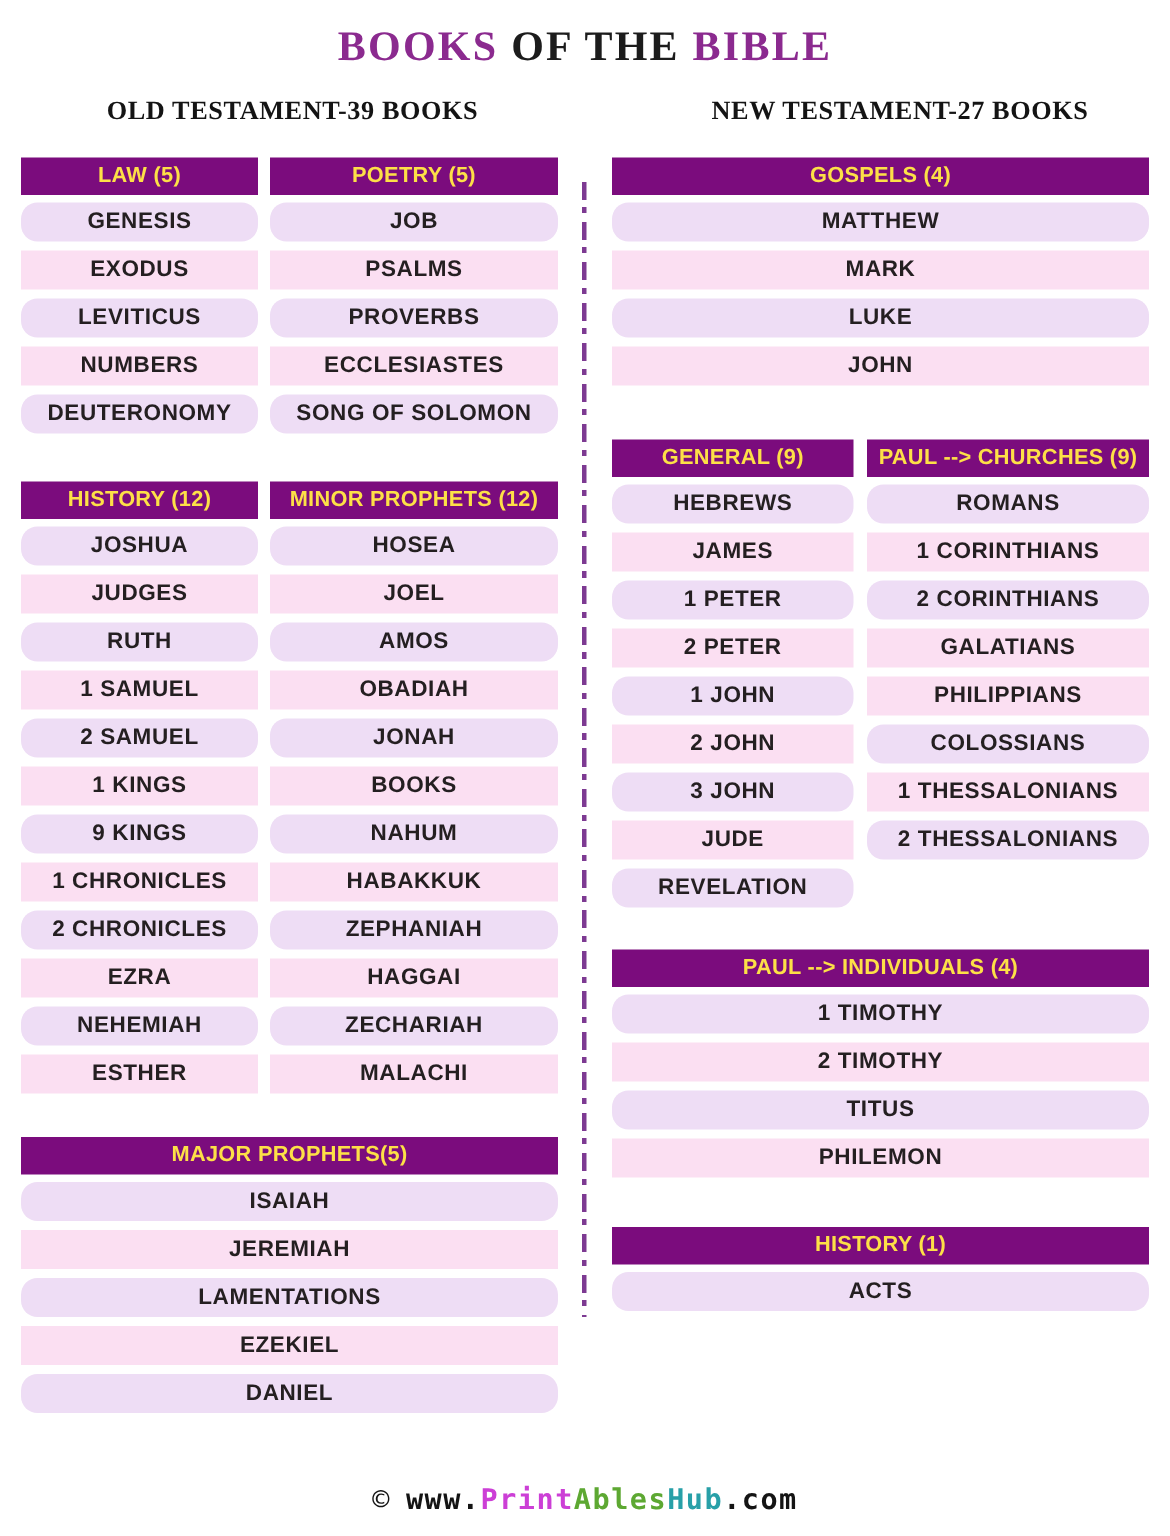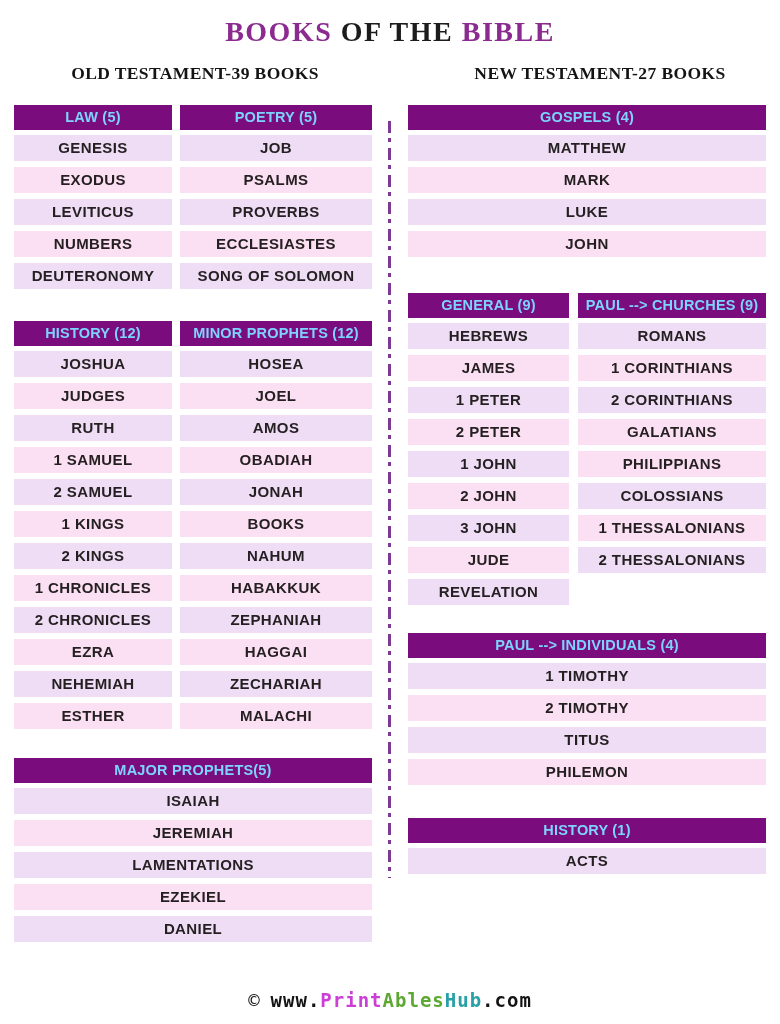--- a/index.html
+++ b/index.html
@@ -70,42 +70,42 @@
   .mt-history { margin-top: 32px; }
   .mt-major { margin-top: 29px; }
   .mt-general { margin-top: 36px; }
   .mt-paul-ind { margin-top: 28px; }
   .mt-nt-history { margin-top: 33px; }
 
   
   .btable .thead {
     height: 25px; line-height: 25px;
     background: var(--header-bg);
-    color: #7dd3fc;
+    color: #fde047;
     font-weight: bold;
     font-size: 14.5px;
     letter-spacing: 0.2px;
     text-align: center;
     margin-bottom: 5px;
     white-space: nowrap;
     overflow: hidden;
   }
   .btable .trow {
     height: 26px; line-height: 26px;
     text-align: center;
     font-weight: bold;
     font-size: 15px;
     letter-spacing: 0.4px;
     color: #241f21;
     margin-bottom: 6px;
     white-space: nowrap;
     overflow: hidden;
   }
   .btable .trow:last-child { margin-bottom: 0; }
-  .btable .trow.lav { background: var(--row-lavender); }
+  .btable .trow.lav { background: var(--row-lavender); border-radius: 11px; }
   .btable .trow.pink { background: var(--row-pink); }
 
   
   .footer {
     position: absolute;
     bottom: 13px; left: 0;
     width: 100%;
     text-align: center;
     font-family: "DejaVu Sans Mono", monospace;
     font-weight: bold;
@@ -154,21 +154,21 @@
       </div>
       <div class="pair mt-history">
         <div class="btable w-narrow">
             <div class="thead">HISTORY (12)</div>
             <div class="trow lav">JOSHUA</div>
             <div class="trow pink">JUDGES</div>
             <div class="trow lav">RUTH</div>
             <div class="trow pink">1 SAMUEL</div>
             <div class="trow lav">2 SAMUEL</div>
             <div class="trow pink">1 KINGS</div>
-            <div class="trow lav">2 KINGS</div>
+            <div class="trow lav">9 KINGS</div>
             <div class="trow pink">1 CHRONICLES</div>
             <div class="trow lav">2 CHRONICLES</div>
             <div class="trow pink">EZRA</div>
             <div class="trow lav">NEHEMIAH</div>
             <div class="trow pink">ESTHER</div>
           </div>
         <div class="gap8"></div>
         <div class="btable w-wide">
             <div class="thead">MINOR PROPHETS (12)</div>
             <div class="trow lav">HOSEA</div>

